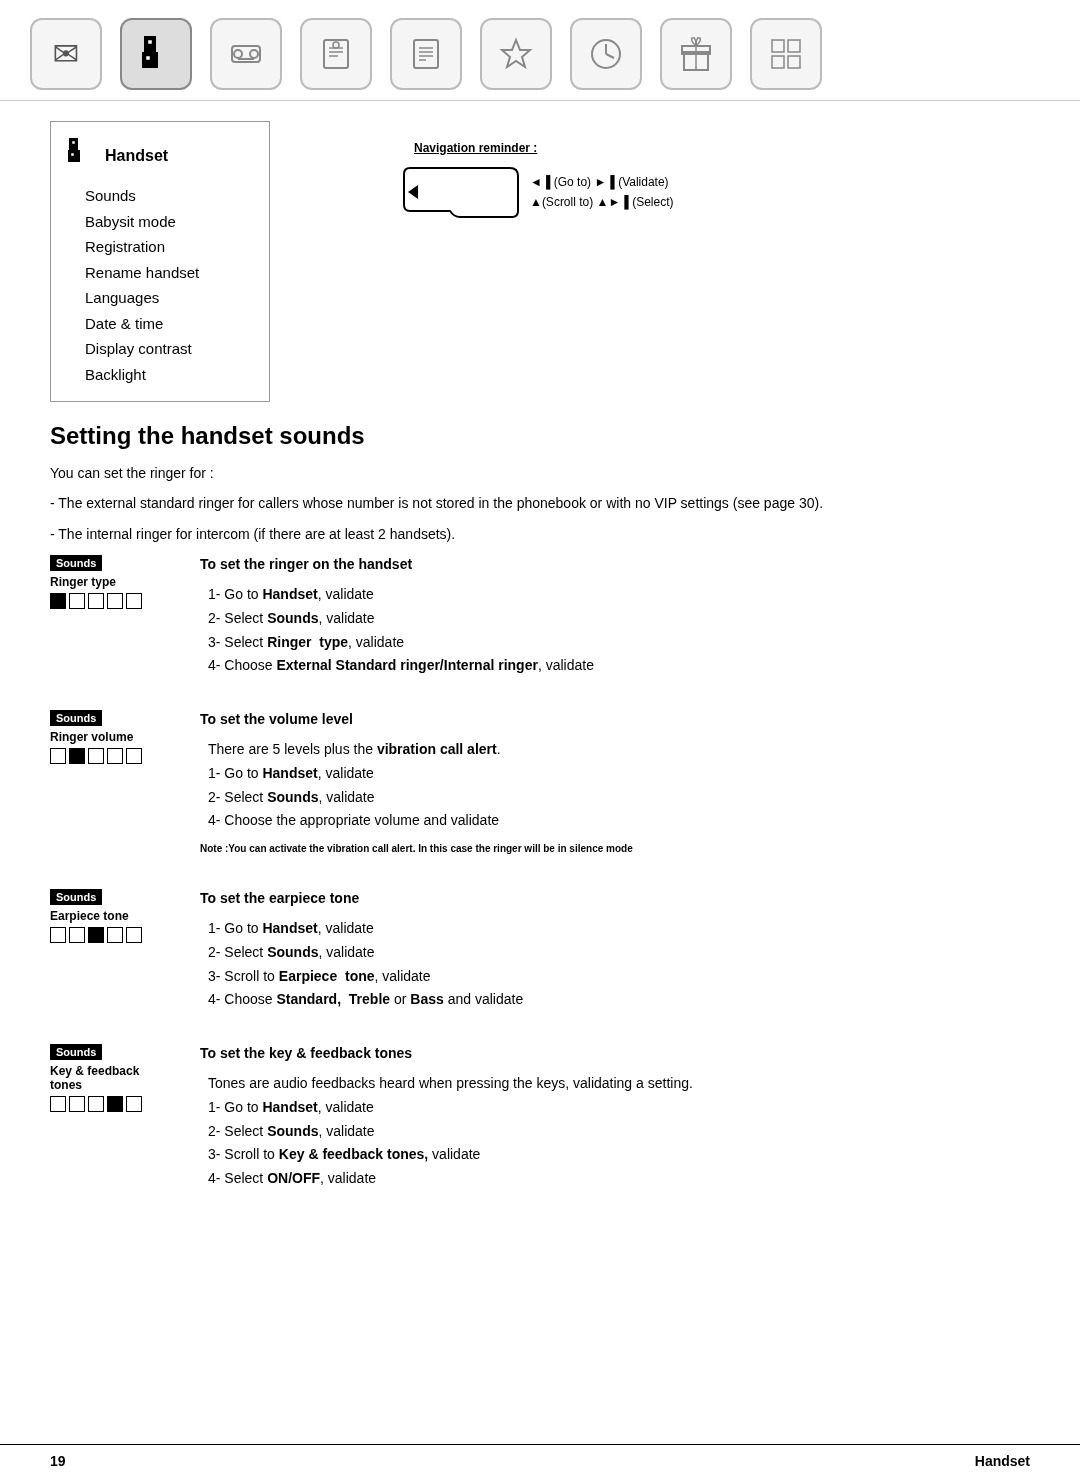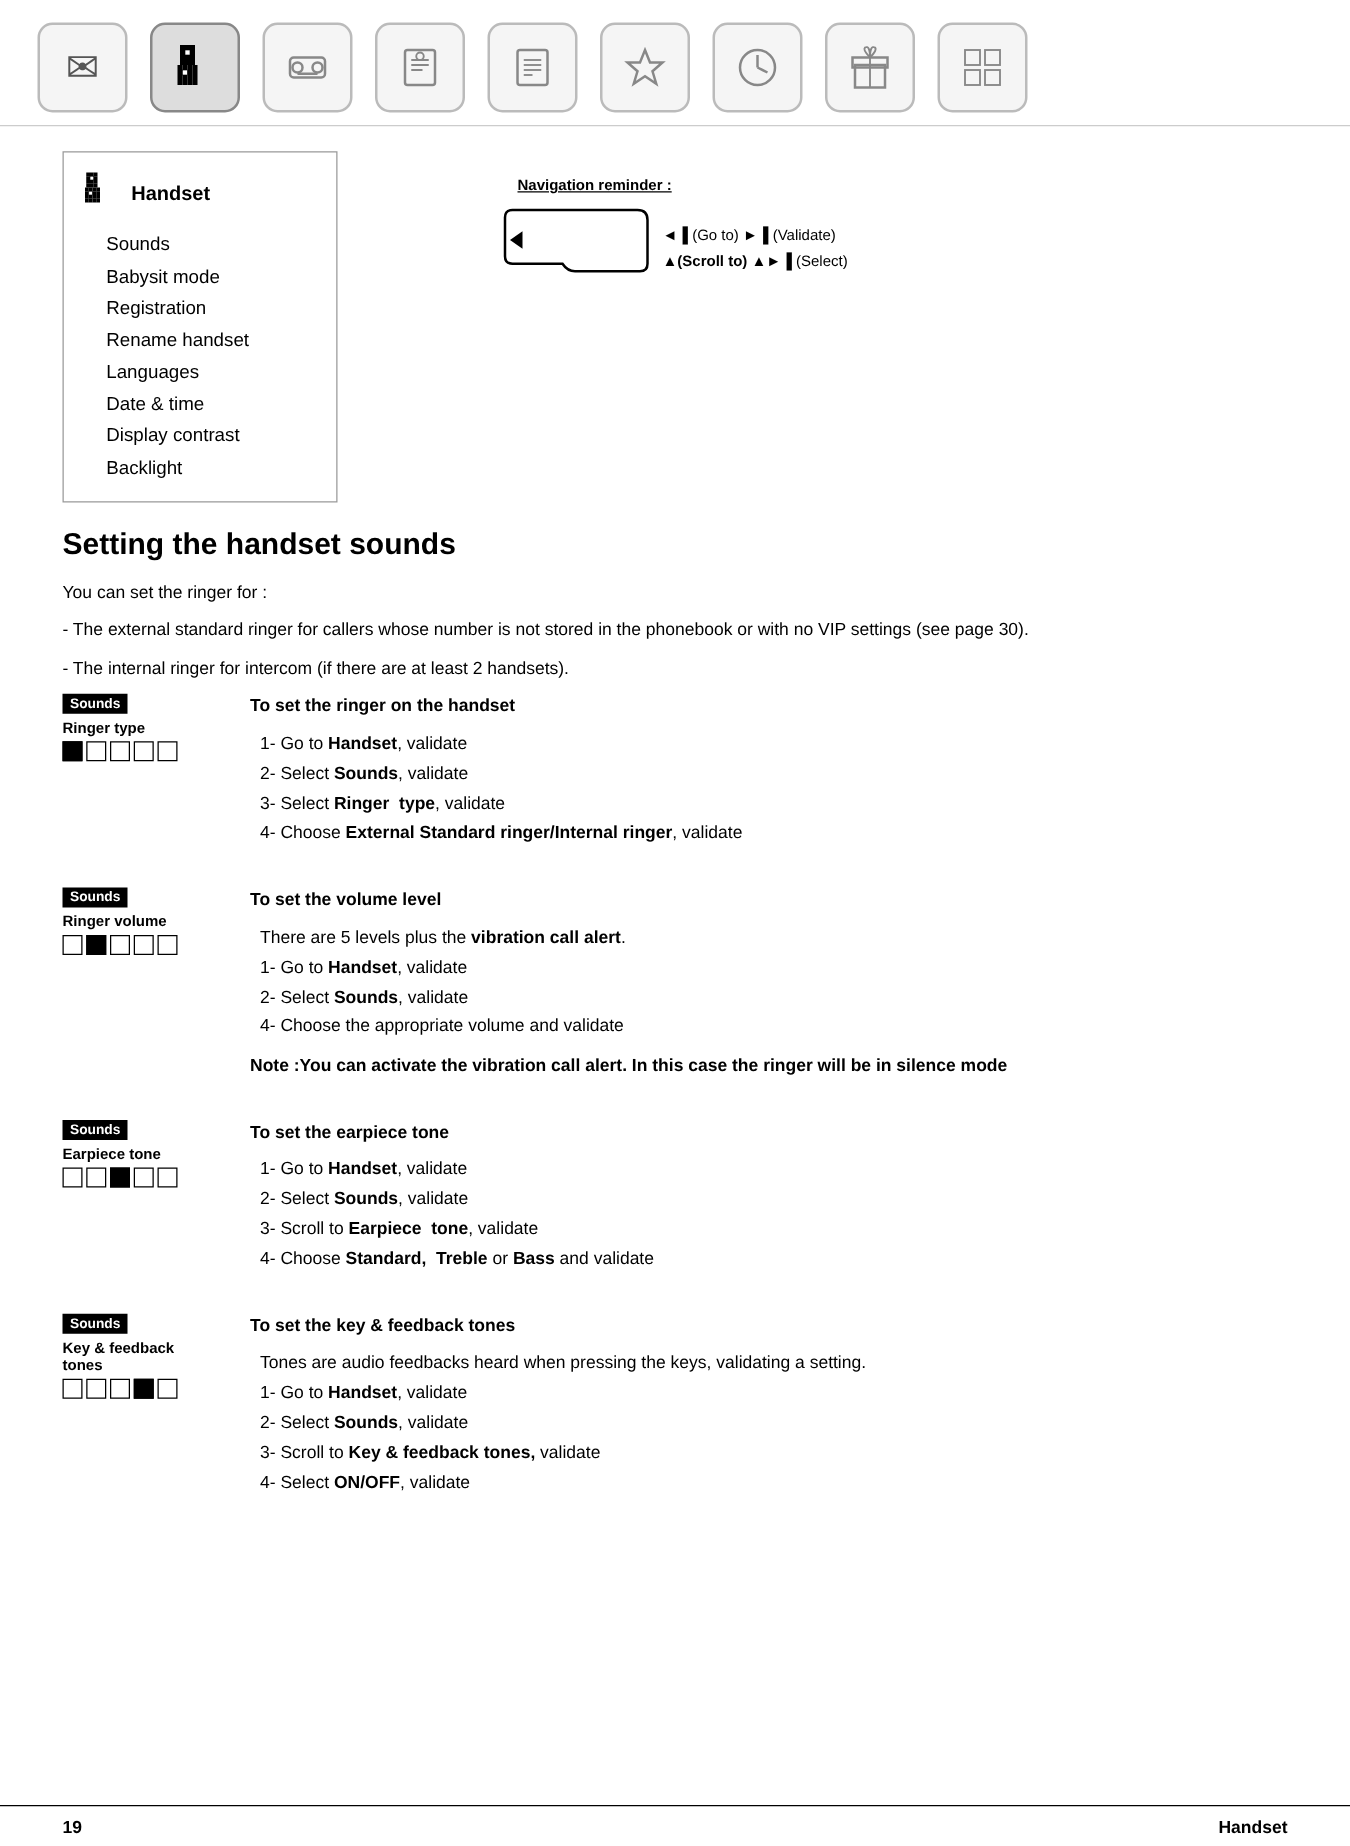--- a/index.html
+++ b/index.html
@@ -162,21 +162,21 @@
       font-size: 14px;
     }
     .step-line {
       display: block;
       margin-left: 8px;
     }
 
     
     .note-block {
       font-weight: bold;
-      font-size: 14px;
+      font-size: 10px;
       line-height: 1.6;
       margin-top: 8px;
     }
 
     
     .page-footer {
       position: absolute;
       bottom: 0;
       left: 0;
       right: 0;
@@ -339,33 +339,33 @@
         <li>Languages</li>
         <li>Date &amp; time</li>
         <li>Display contrast</li>
         <li>Backlight</li>
       </ul>
     </div>
 
     <div class="nav-reminder-box" style="margin-left:80px; margin-top:10px;">
       <div class="nav-reminder-title">Navigation reminder :</div>
 
-      <div style="display:flex; align-items:flex-end; gap:10px; margin-bottom:6px;">
+      <div style="display:flex; align-items:center; gap:10px; margin-bottom:6px;">
         <svg width="120" height="56" viewBox="0 0 120 56">
 
           <path d="M10,5 L110,5 Q118,5 118,13 L118,48 Q118,54 112,54 L60,54 Q54,54 50,48 L10,48 Q4,48 4,42 L4,11 Q4,5 10,5 Z" fill="#fff" stroke="#000" stroke-width="2"></path>
 
           <polygon points="8,29 18,22 18,36" fill="#000"></polygon>
         </svg>
         <div style="font-size:12px; line-height:1.7; margin-top:2px;">
           <div>
             <span style="font-weight:bold;">◄▐</span> (Go to) <span style="font-weight:bold;">►▐</span> (Validate)
           </div>
           <div>
-            <span style="font-weight:bold;">▲(Scroll to) ▲►▐</span> (Select)
+            <span style="font-weight:normal;">▲(Scroll to) ▲►▐</span> (Select)
           </div>
         </div>
       </div>
     </div>
   </div>
 
   <h2 class="page-title">Setting the handset sounds</h2>
 
   <p class="body-text">You can set the ringer for :</p>
   <p class="body-text">- The external standard ringer for callers whose number is not stored in the phonebook or with no VIP settings (see page 30).</p>

